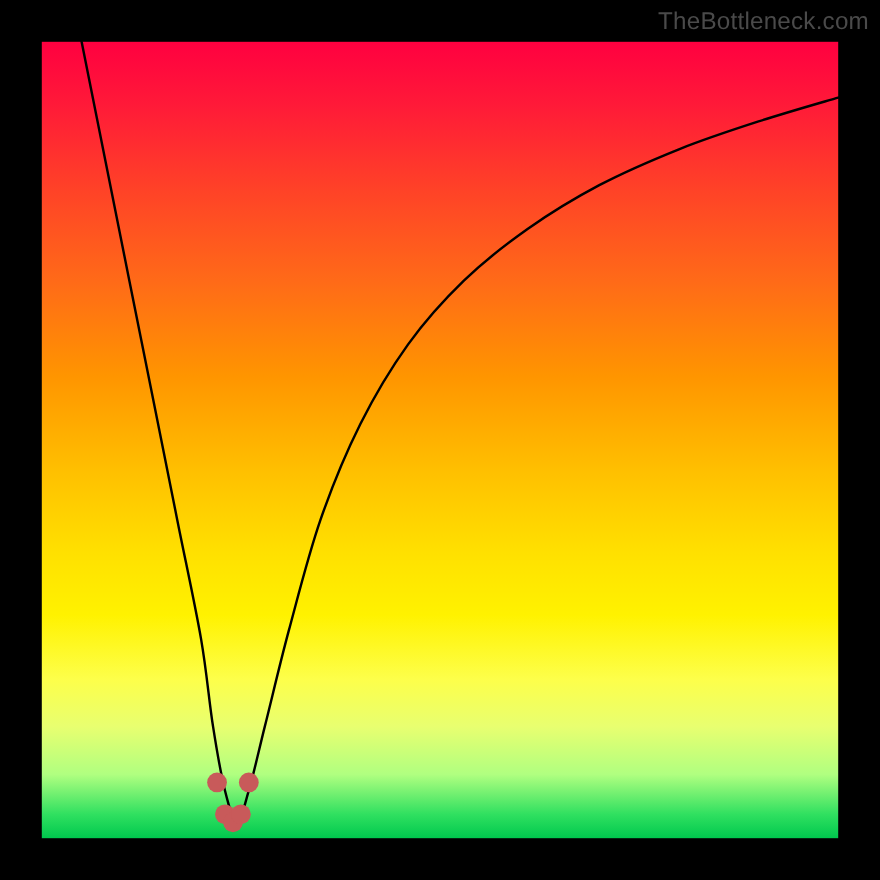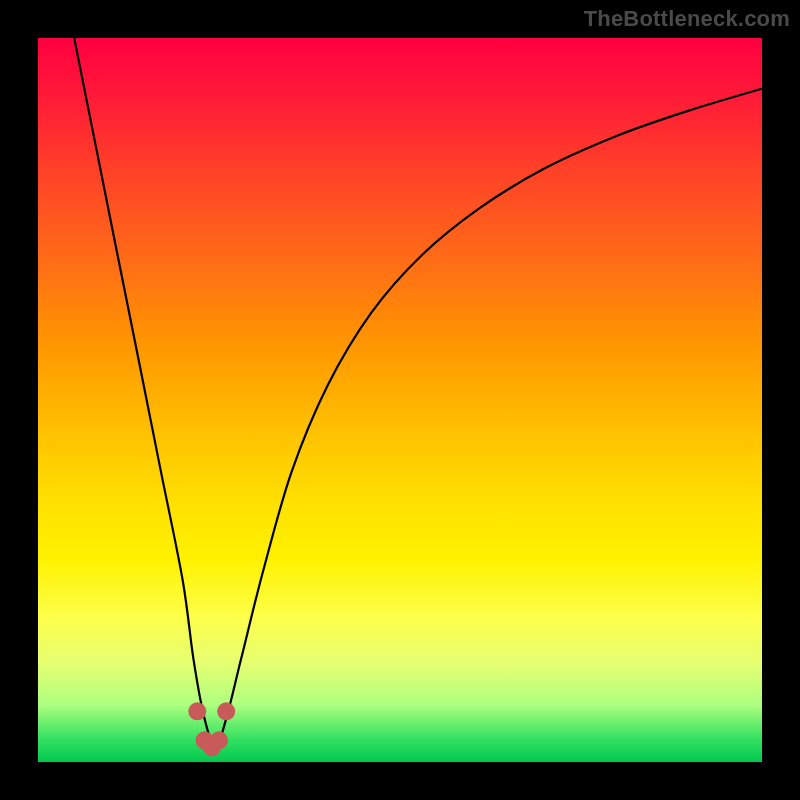--- a/index.html
+++ b/index.html
@@ -41,21 +41,21 @@
       #30e060 97%,
       #00c84e 100%
     );
   }
   .watermark {
     position: absolute;
     top: 6px;
     right: 10px;
     color: #4a4a4a;
     font-size: 22px;
-    font-weight: 700;
+    font-weight: 400;
     letter-spacing: 0.2px;
     user-select: none;
   }
   svg.curve {
     position: absolute;
     left: 0;
     top: 0;
     width: 724px;
     height: 724px;
     overflow: visible;

